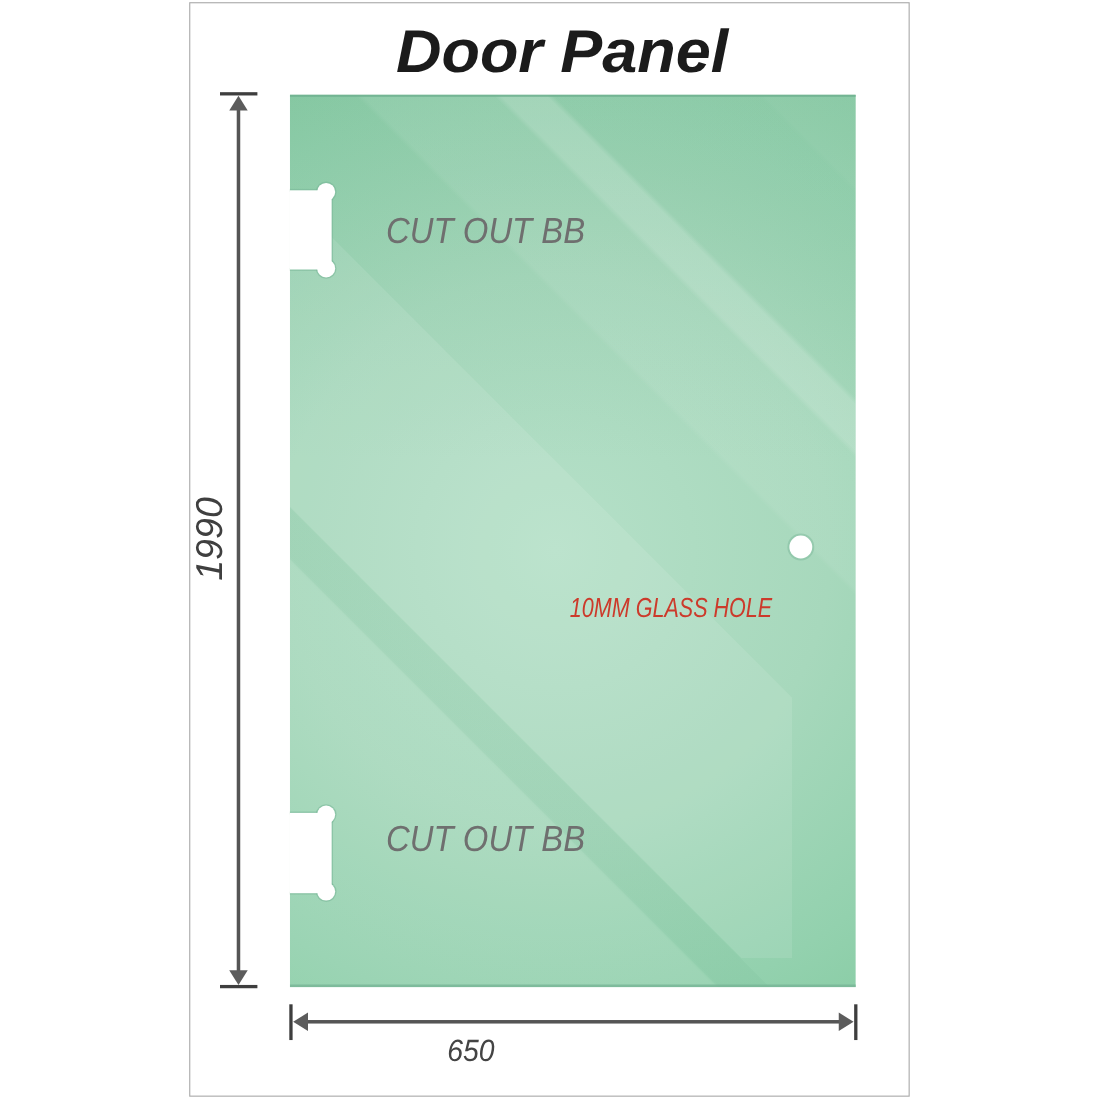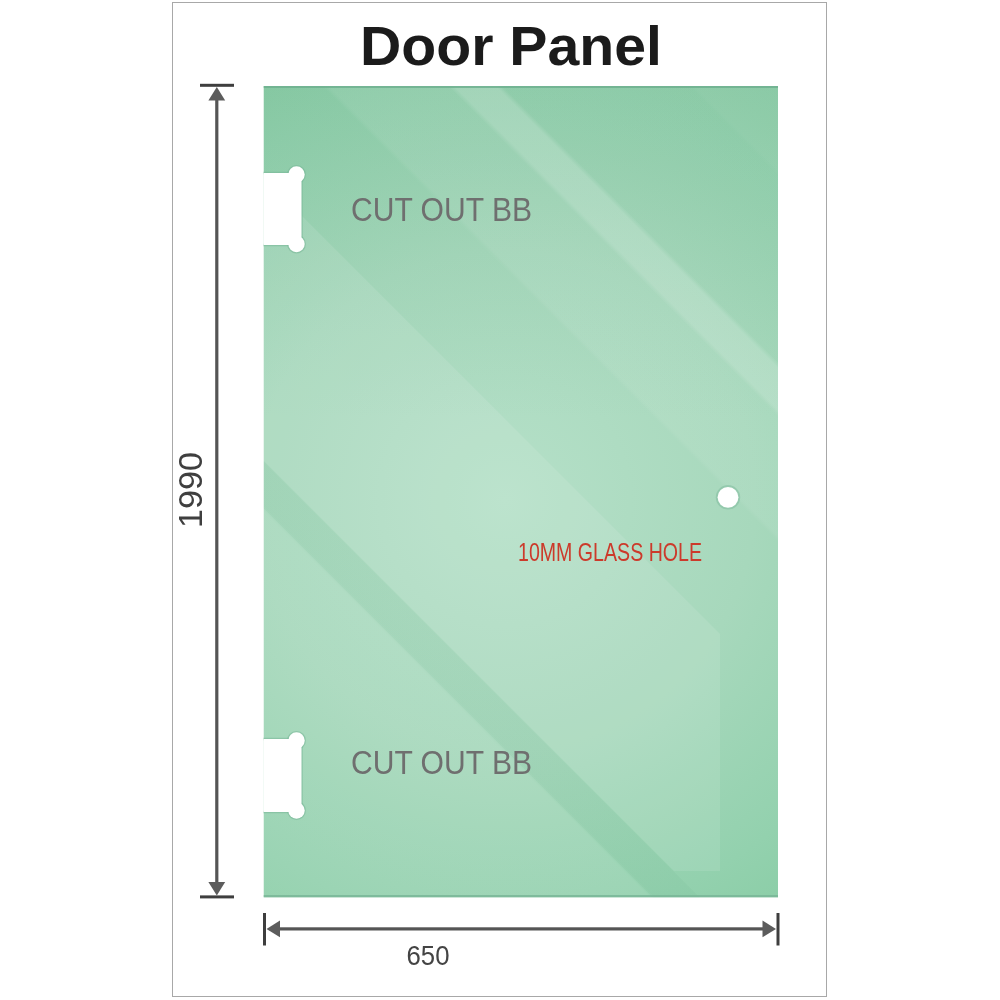--- a/index.html
+++ b/index.html
@@ -1,16 +1,16 @@
 <!DOCTYPE html>
 <html><head>
 <meta charset="utf-8">
 <style>
   html,body{margin:0;padding:0;background:#ffffff;}
-  #stage{width:1000px;height:1000px;position:relative;font-family:"Liberation Sans",sans-serif;}
+  #stage{width:1000px;height:1000px;position:relative;font-family:"Liberation Sans",sans-serif;font-style:italic;}
   svg{display:block;}
 </style>
 </head>
 <body>
 <div id="stage">
 <svg width="1000" height="1000" viewBox="0 0 1000 1000" xmlns="http://www.w3.org/2000/svg">
   <defs>
     <radialGradient id="gBase" gradientUnits="userSpaceOnUse" cx="505" cy="500" r="500">
       <stop offset="0" stop-color="#b5e0c8"></stop>
       <stop offset="0.5" stop-color="#a7d8bc"></stop>

